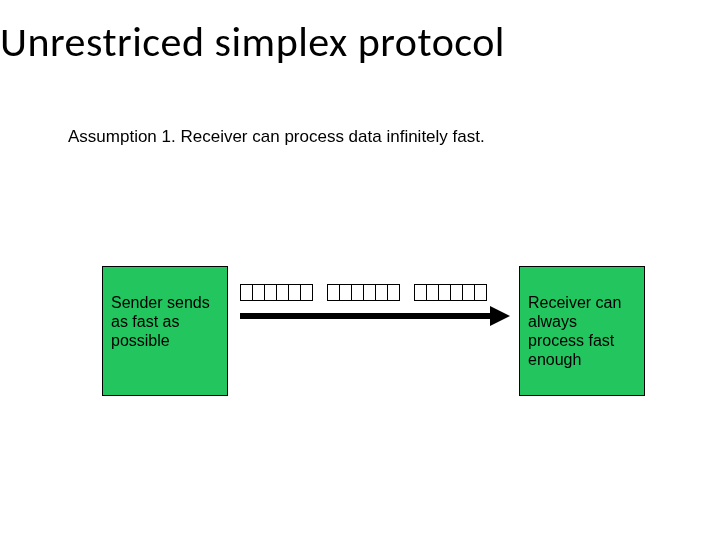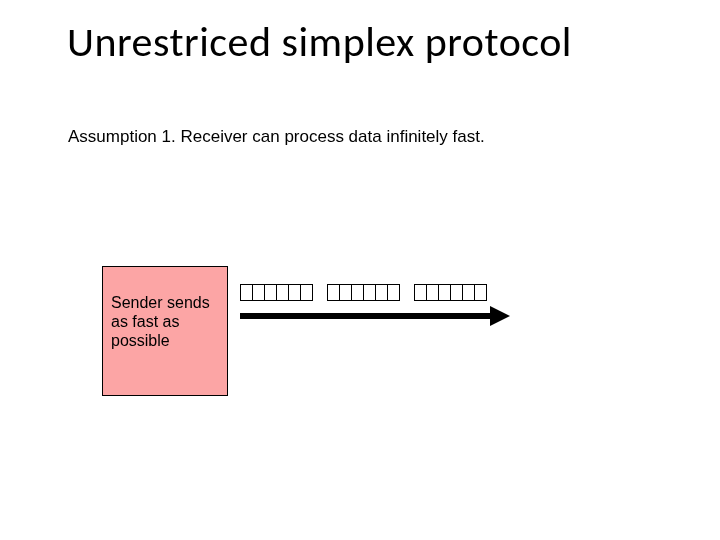--- a/index.html
+++ b/index.html
@@ -14,39 +14,39 @@
   .slide {
     position: relative;
     width: 720px;
     height: 540px;
   }
   .title {
     position: absolute;
     top: 16px;
     left: 0;
     width: 572px;
-    text-align: right;
+    text-align: left;
     font-family: Calibri, Arial, sans-serif;
     font-size: 42px;
     font-weight: 400;
     letter-spacing: 0.5px;
   }
   .assumptions {
     position: absolute;
     top: 126px;
     left: 68px;
     font-size: 17px;
     line-height: 22px;
   }
   .box {
     position: absolute;
     width: 126px;
     height: 130px;
     border: 1px solid #000;
-    background: #fca5a5;
+    background: #22c55e;
     padding: 6px 8px;
     box-sizing: border-box;
     font-size: 16px;
     line-height: 19px;
   }
   .sender-box {
     top: 266px;
     left: 102px;
   }
   .receiver-box {
@@ -141,14 +141,17 @@
         <div class="cell"></div>
         <div class="cell"></div>
       </div>
     </div>
 
   <div class="arrow-wrap">
     <div class="arrow-line"></div>
     <div class="arrow-head"></div>
   </div>
 
+  <div class="box receiver-box">
+    <span class="box-label">Receiver can always process fast enough</span>
+  </div>
 
 </div>
 
 </body></html>

